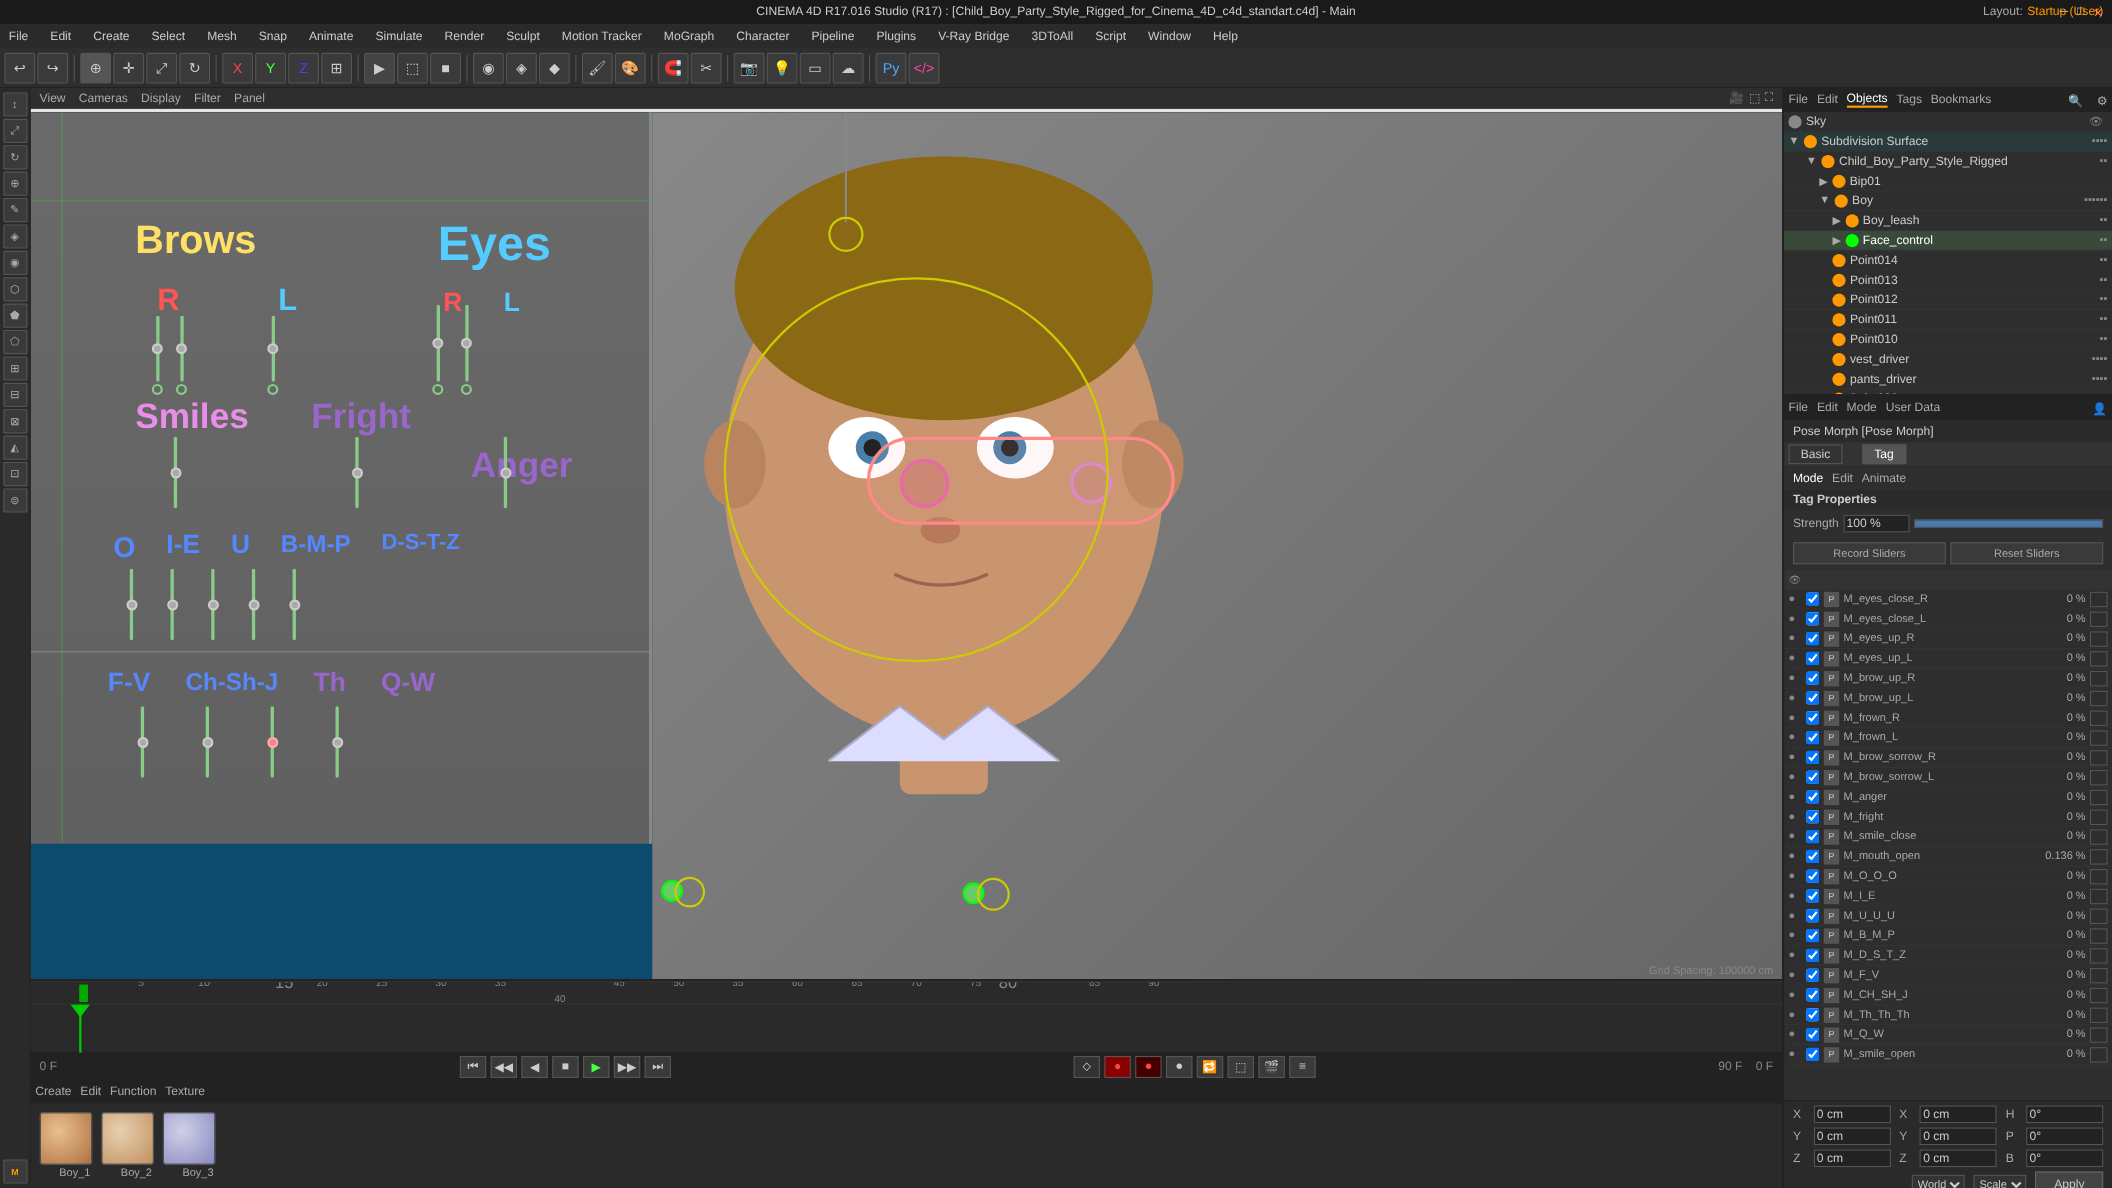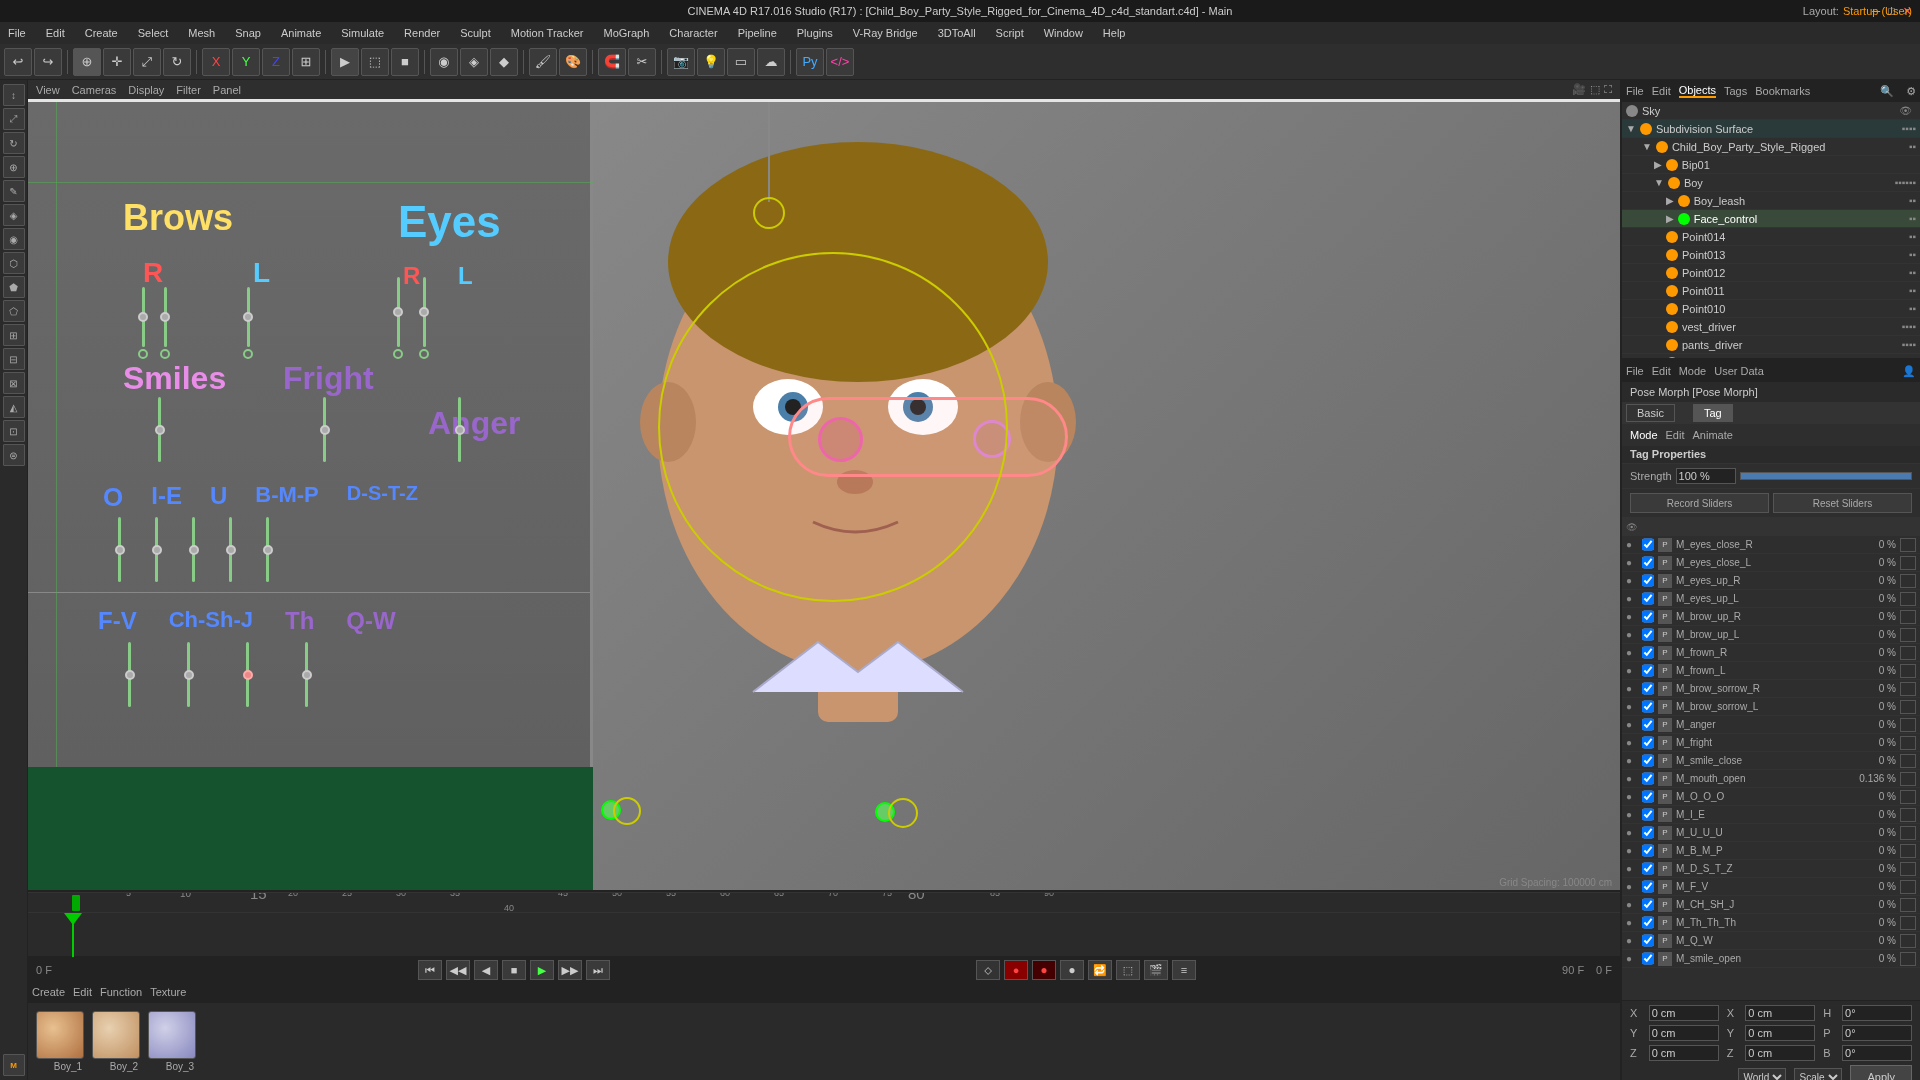--- a/index.html
+++ b/index.html
@@ -112,21 +112,21 @@
       align-items: center;
       padding: 0 8px;
       gap: 12px;
       border-bottom: 3px solid #e5e5e5;
     }
     .vh-tab { font-size: 11px; color: #aaa; cursor: pointer; }
 
     #viewport-canvas {
       flex: 1;
       position: relative;
-      background: #14532d;
+      background: #0c4a6e;
       overflow: hidden;
     }
 
     
     #face-control-panel {
       position: absolute;
       left: 0; top: 0;
       width: 565px;
       height: 665px;
       background: #666;

